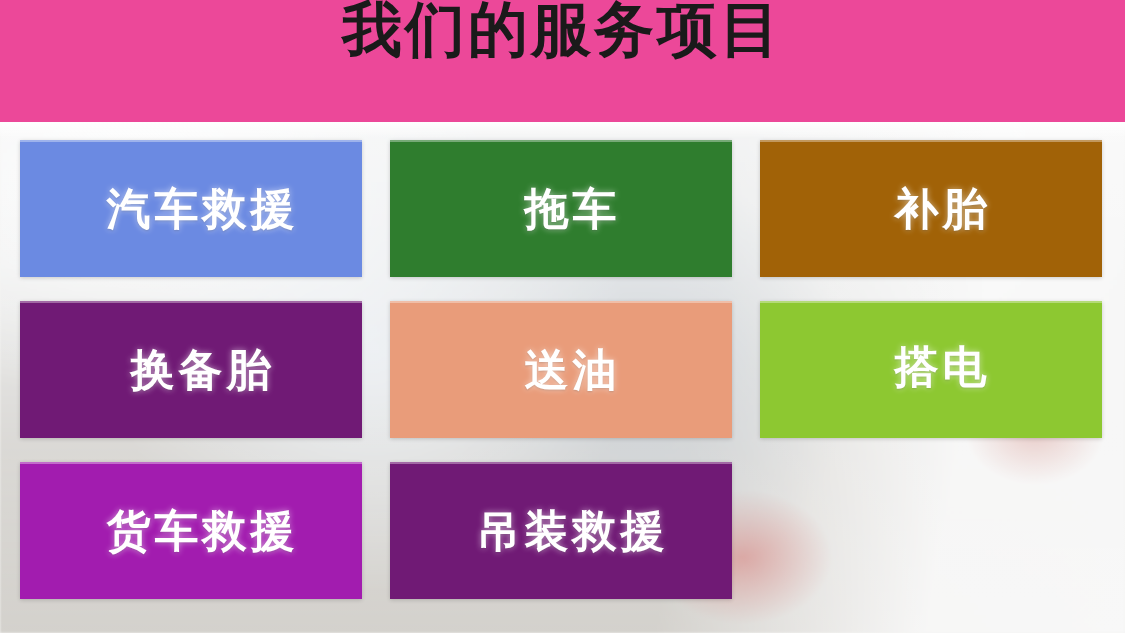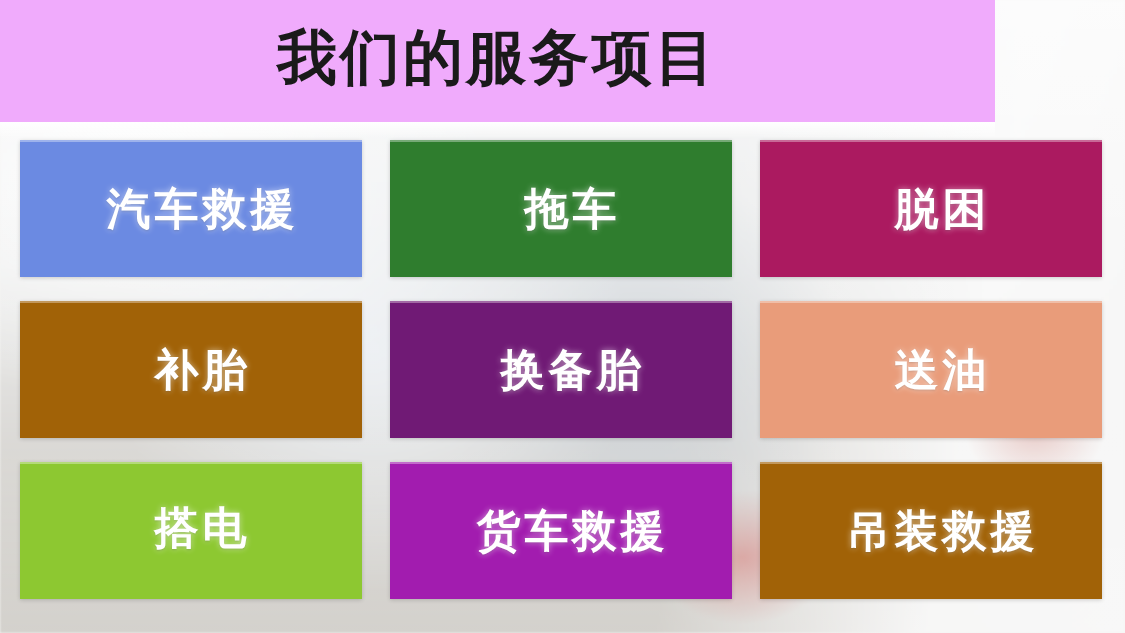--- a/index.html
+++ b/index.html
@@ -44,25 +44,25 @@
     position: absolute;
     inset: 0;
     background: linear-gradient(to bottom, rgba(255,255,255,0.55) 0%, rgba(255,255,255,0.18) 35%, rgba(255,255,255,0.10) 70%, rgba(255,255,255,0.22) 100%);
   }
 
   
   .title-band {
     position: absolute;
     top: 0;
     left: 0;
-    width: 995px;
+    width: 1125px;
     height: 122px;
-    background: #f0abfc;
+    background: #ec4899;
     display: flex;
-    align-items: center;
+    align-items: flex-start;
     justify-content: center;
     z-index: 5;
   }
   .title-band::after {
     content: "";
     position: absolute;
     left: 0;
     right: 0;
     bottom: -16px;
     height: 16px;
@@ -134,36 +134,33 @@
     <h1 class="page-title">我们的服务项目</h1>
   </div>
 
   <div class="grid">
       <div class="tile" style="background: rgb(107, 138, 226);">
         <span class="tile-label" style="color: rgb(255, 255, 255);">汽车救援</span>
       </div>
       <div class="tile" style="background: rgb(47, 125, 46);">
         <span class="tile-label" style="color: rgb(255, 255, 255); text-align: center;">拖车</span>
       </div>
-      <div class="tile" style="background: rgb(171, 26, 96);">
-        <span class="tile-label" style="color: rgb(255, 255, 255);">脱困</span>
-      </div>
       <div class="tile" style="background: #a16207;">
         <span class="tile-label" style="color: rgb(255, 255, 255);">补胎</span>
       </div>
       <div class="tile" style="background: #701a75;">
         <span class="tile-label" style="color: rgb(255, 255, 255);">换备胎</span>
       </div>
       <div class="tile" style="background: rgb(233, 156, 122); align-items: center;">
         <span class="tile-label" style="color: rgb(255, 255, 255);">送油</span>
       </div>
       <div class="tile" style="background: rgb(141, 200, 49); font-family: Liberation Mono, monospace;">
         <span class="tile-label" style="color: rgb(255, 255, 255);">搭电</span>
       </div>
       <div class="tile" style="background: #a21caf;">
         <span class="tile-label" style="color: rgb(255, 255, 255);">货车救援</span>
       </div>
-      <div class="tile" style="background: #a16207;">
+      <div class="tile" style="background: #701a75;">
         <span class="tile-label" style="color: rgb(255, 255, 255);">吊装救援</span>
       </div>
     </div>
 
 </div>
 
 </body></html>

